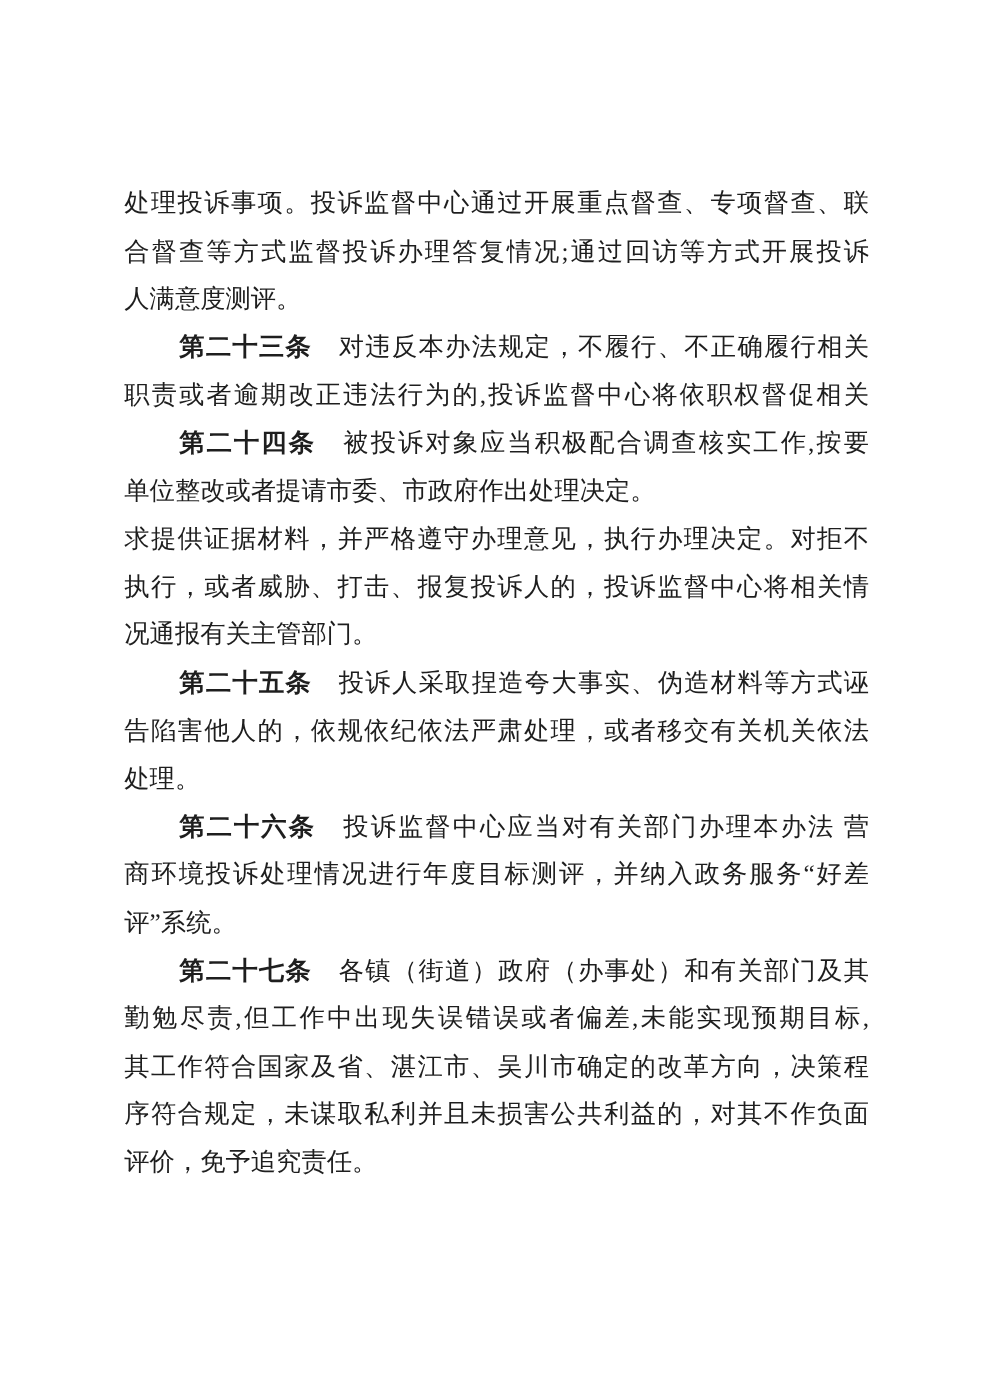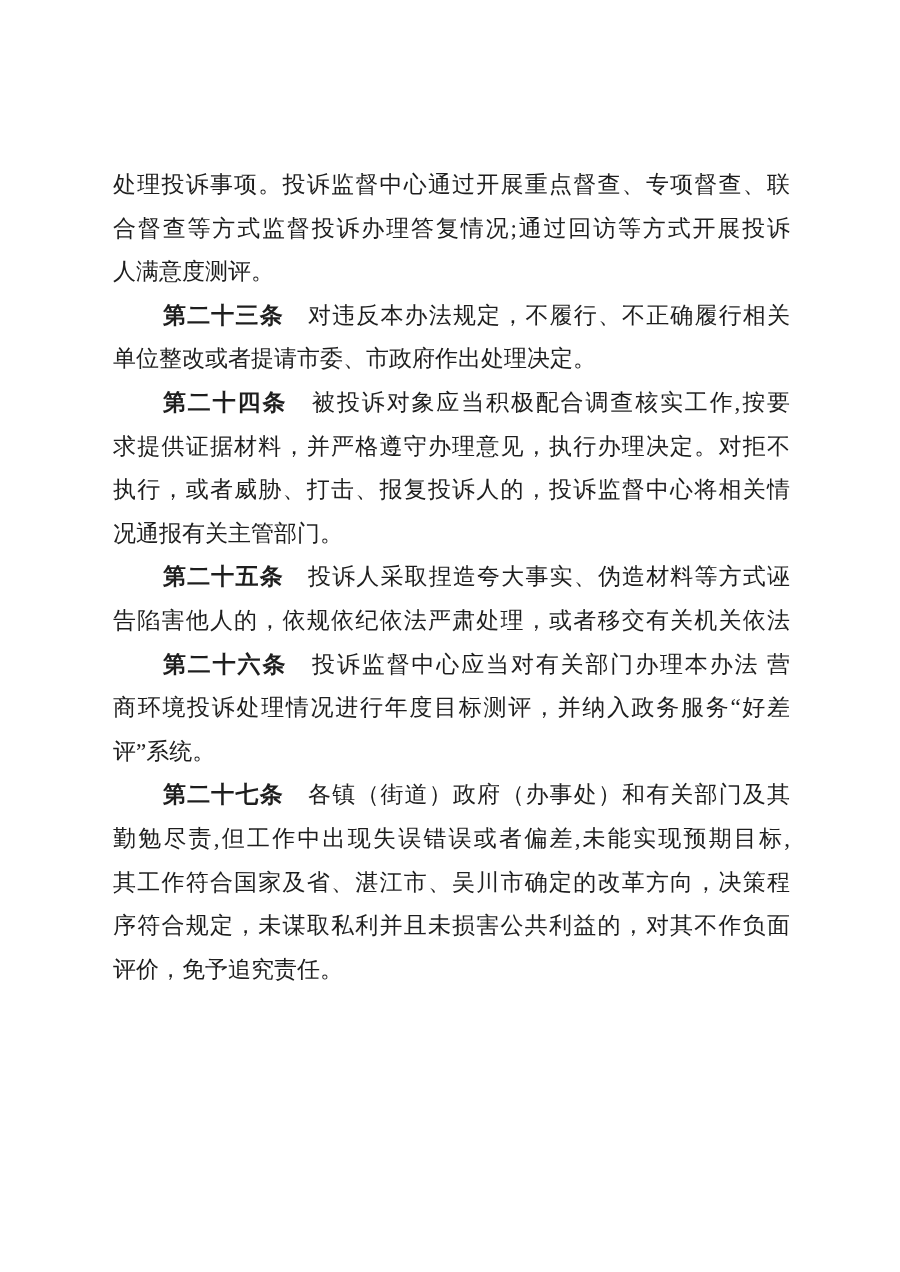--- a/index.html
+++ b/index.html
@@ -42,27 +42,29 @@
 </style>
 </head>
 <body>
 
 <div class="page">
   <div class="text-block">
       <div class="t-line">处理投诉事项。投诉监督中心通过开展重点督查、专项督查、联</div>
       <div class="t-line">合督查等方式监督投诉办理答复情况;通过回访等方式开展投诉</div>
       <div class="t-line para-last">人满意度测评。</div>
       <div class="t-line indent"><span class="article-label">第二十三条</span>　对违反本办法规定，不履行、不正确履行相关</div>
+      <div class="t-line">职责或者逾期改正违法行为的,投诉监督中心将依职权督促相关</div>
+      <div class="t-line indent"><span class="article-label">第二十四条</span>　被投诉对象应当积极配合调查核实工作,按要</div>
       <div class="t-line para-last">单位整改或者提请市委、市政府作出处理决定。</div>
-      <div class="t-line indent"><span class="article-label">第二十四条</span>　被投诉对象应当积极配合调查核实工作,按要</div>
       <div class="t-line">求提供证据材料，并严格遵守办理意见，执行办理决定。对拒不</div>
       <div class="t-line">执行，或者威胁、打击、报复投诉人的，投诉监督中心将相关情</div>
       <div class="t-line para-last">况通报有关主管部门。</div>
       <div class="t-line indent"><span class="article-label">第二十五条</span>　投诉人采取捏造夸大事实、伪造材料等方式诬</div>
       <div class="t-line">告陷害他人的，依规依纪依法严肃处理，或者移交有关机关依法</div>
+      <div class="t-line para-last">处理。</div>
       <div class="t-line indent"><span class="article-label">第二十六条</span>　投诉监督中心应当对有关部门办理本办法 营</div>
       <div class="t-line">商环境投诉处理情况进行年度目标测评，并纳入政务服务“好差</div>
       <div class="t-line para-last">评”系统。</div>
       <div class="t-line indent"><span class="article-label">第二十七条</span>　各镇（街道）政府（办事处）和有关部门及其</div>
       <div class="t-line">勤勉尽责,但工作中出现失误错误或者偏差,未能实现预期目标,</div>
       <div class="t-line">其工作符合国家及省、湛江市、吴川市确定的改革方向，决策程</div>
       <div class="t-line">序符合规定，未谋取私利并且未损害公共利益的，对其不作负面</div>
       <div class="t-line para-last">评价，免予追究责任。</div>
     </div>
 </div>

